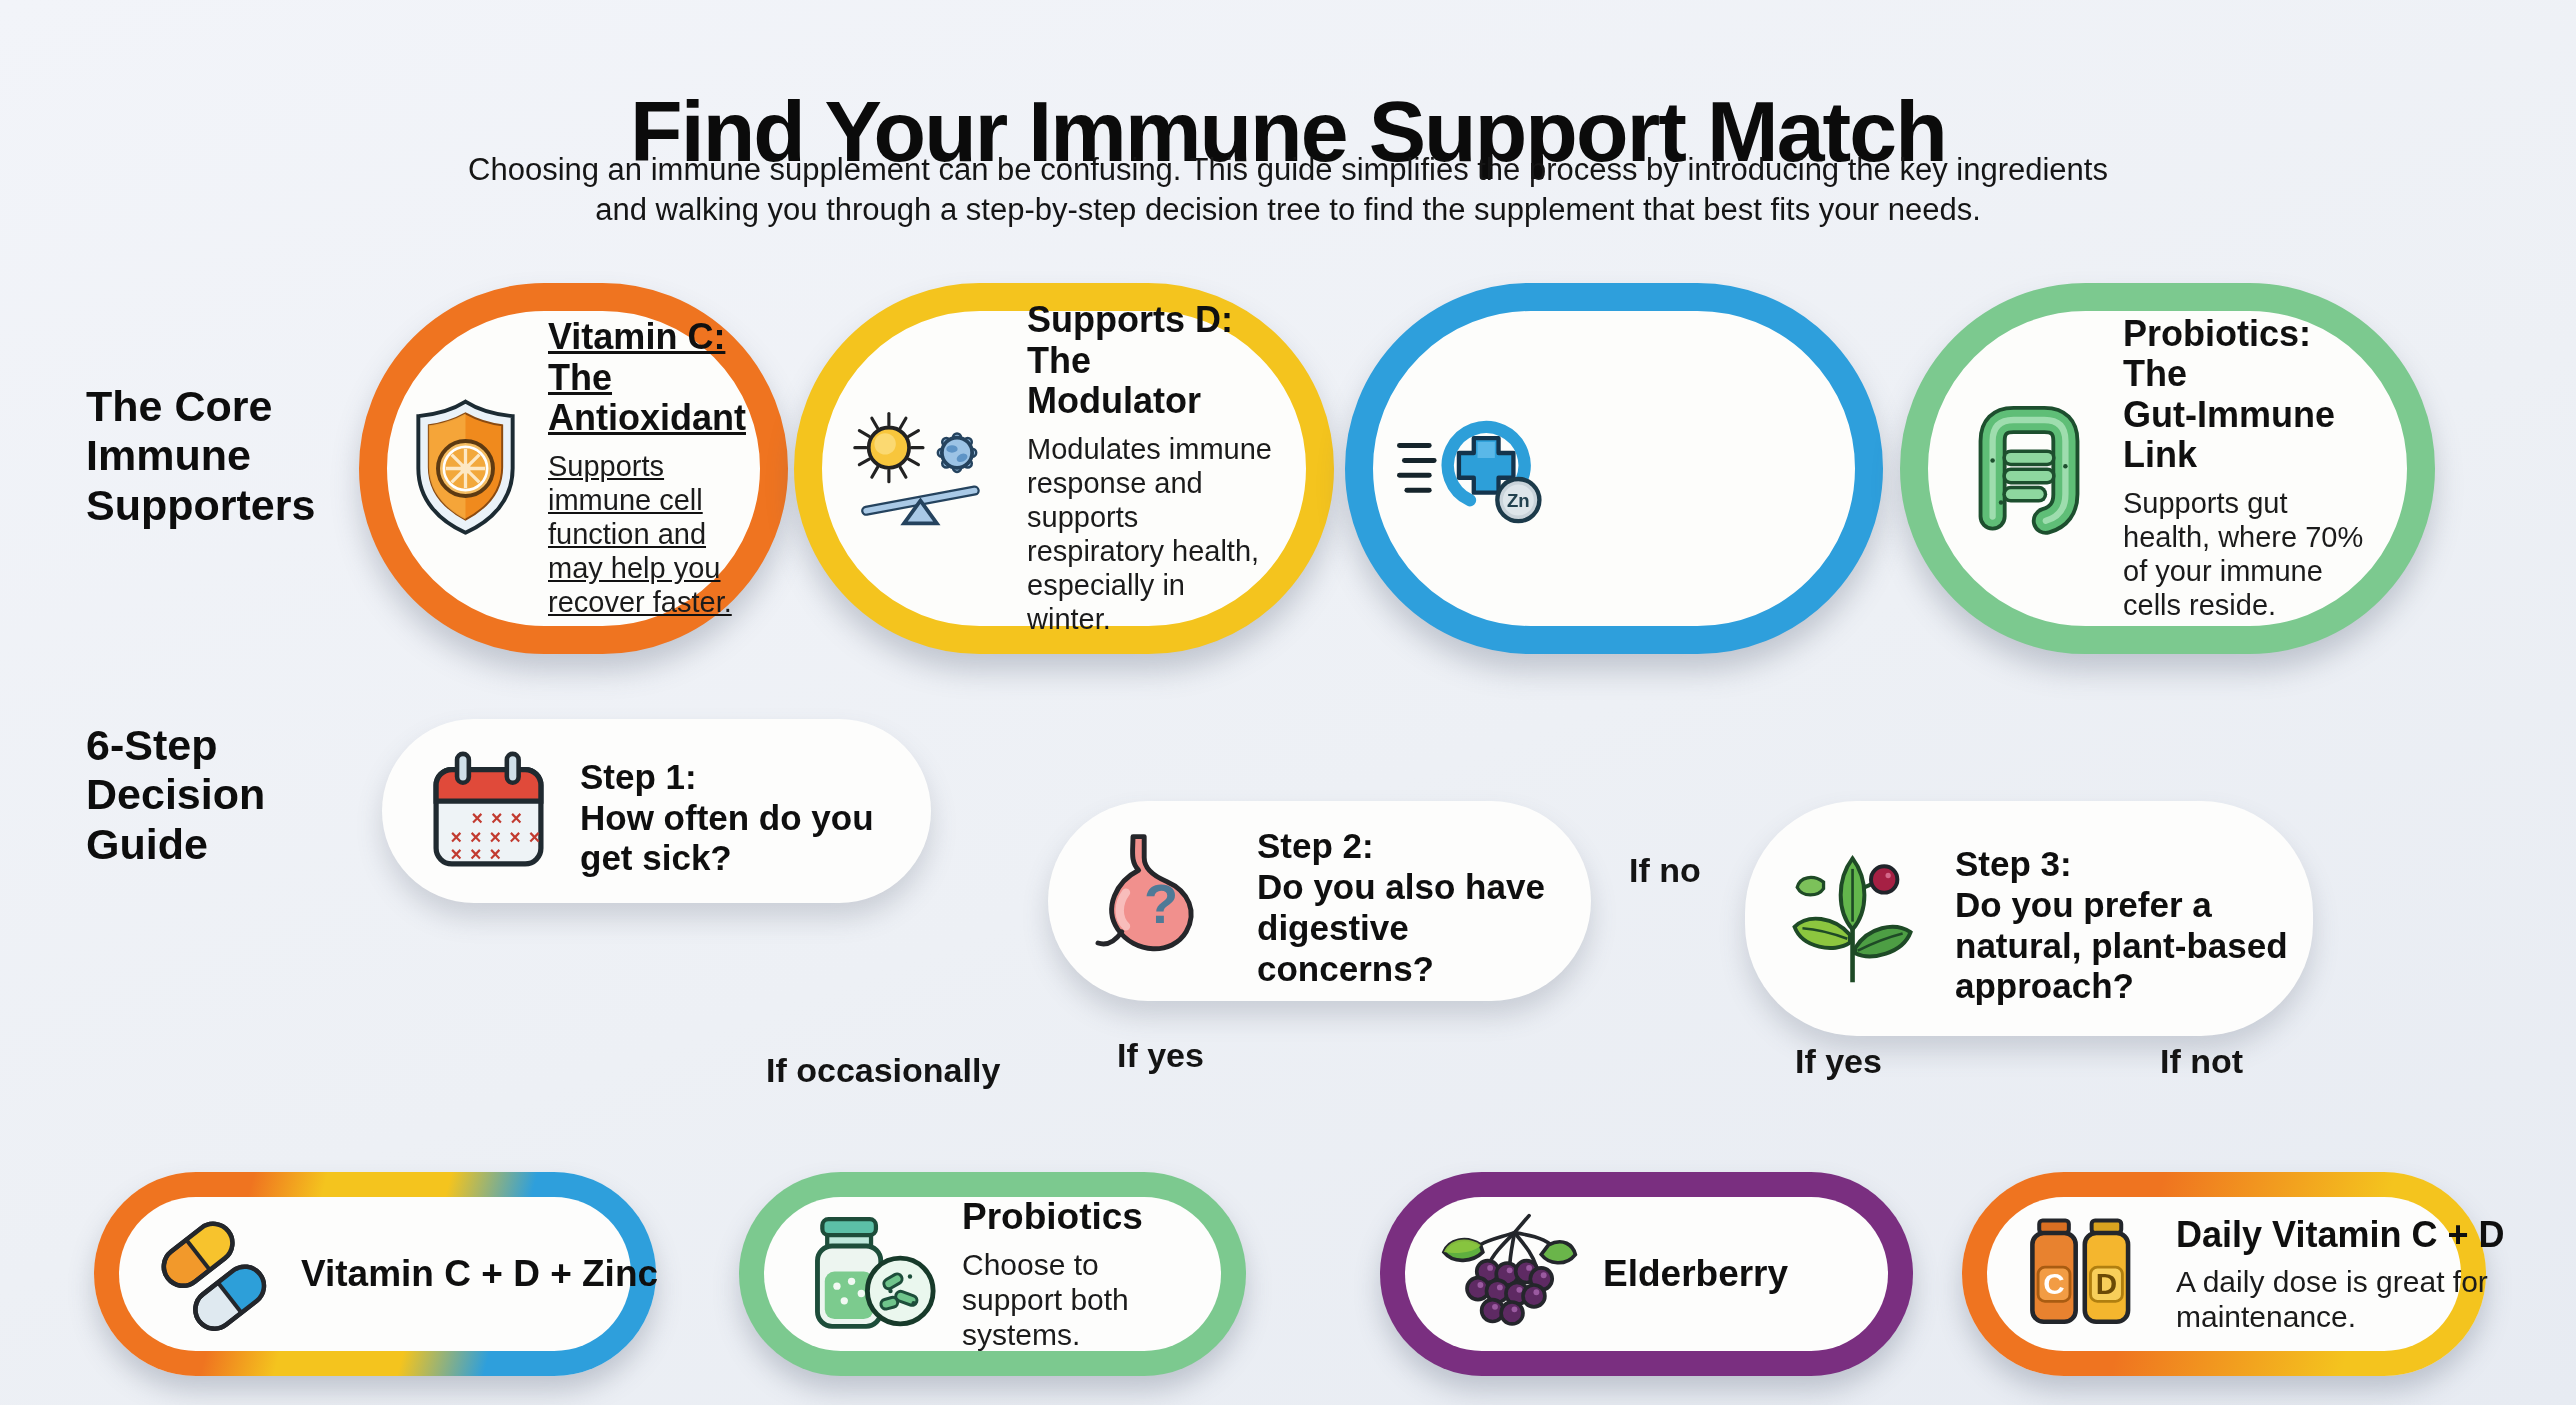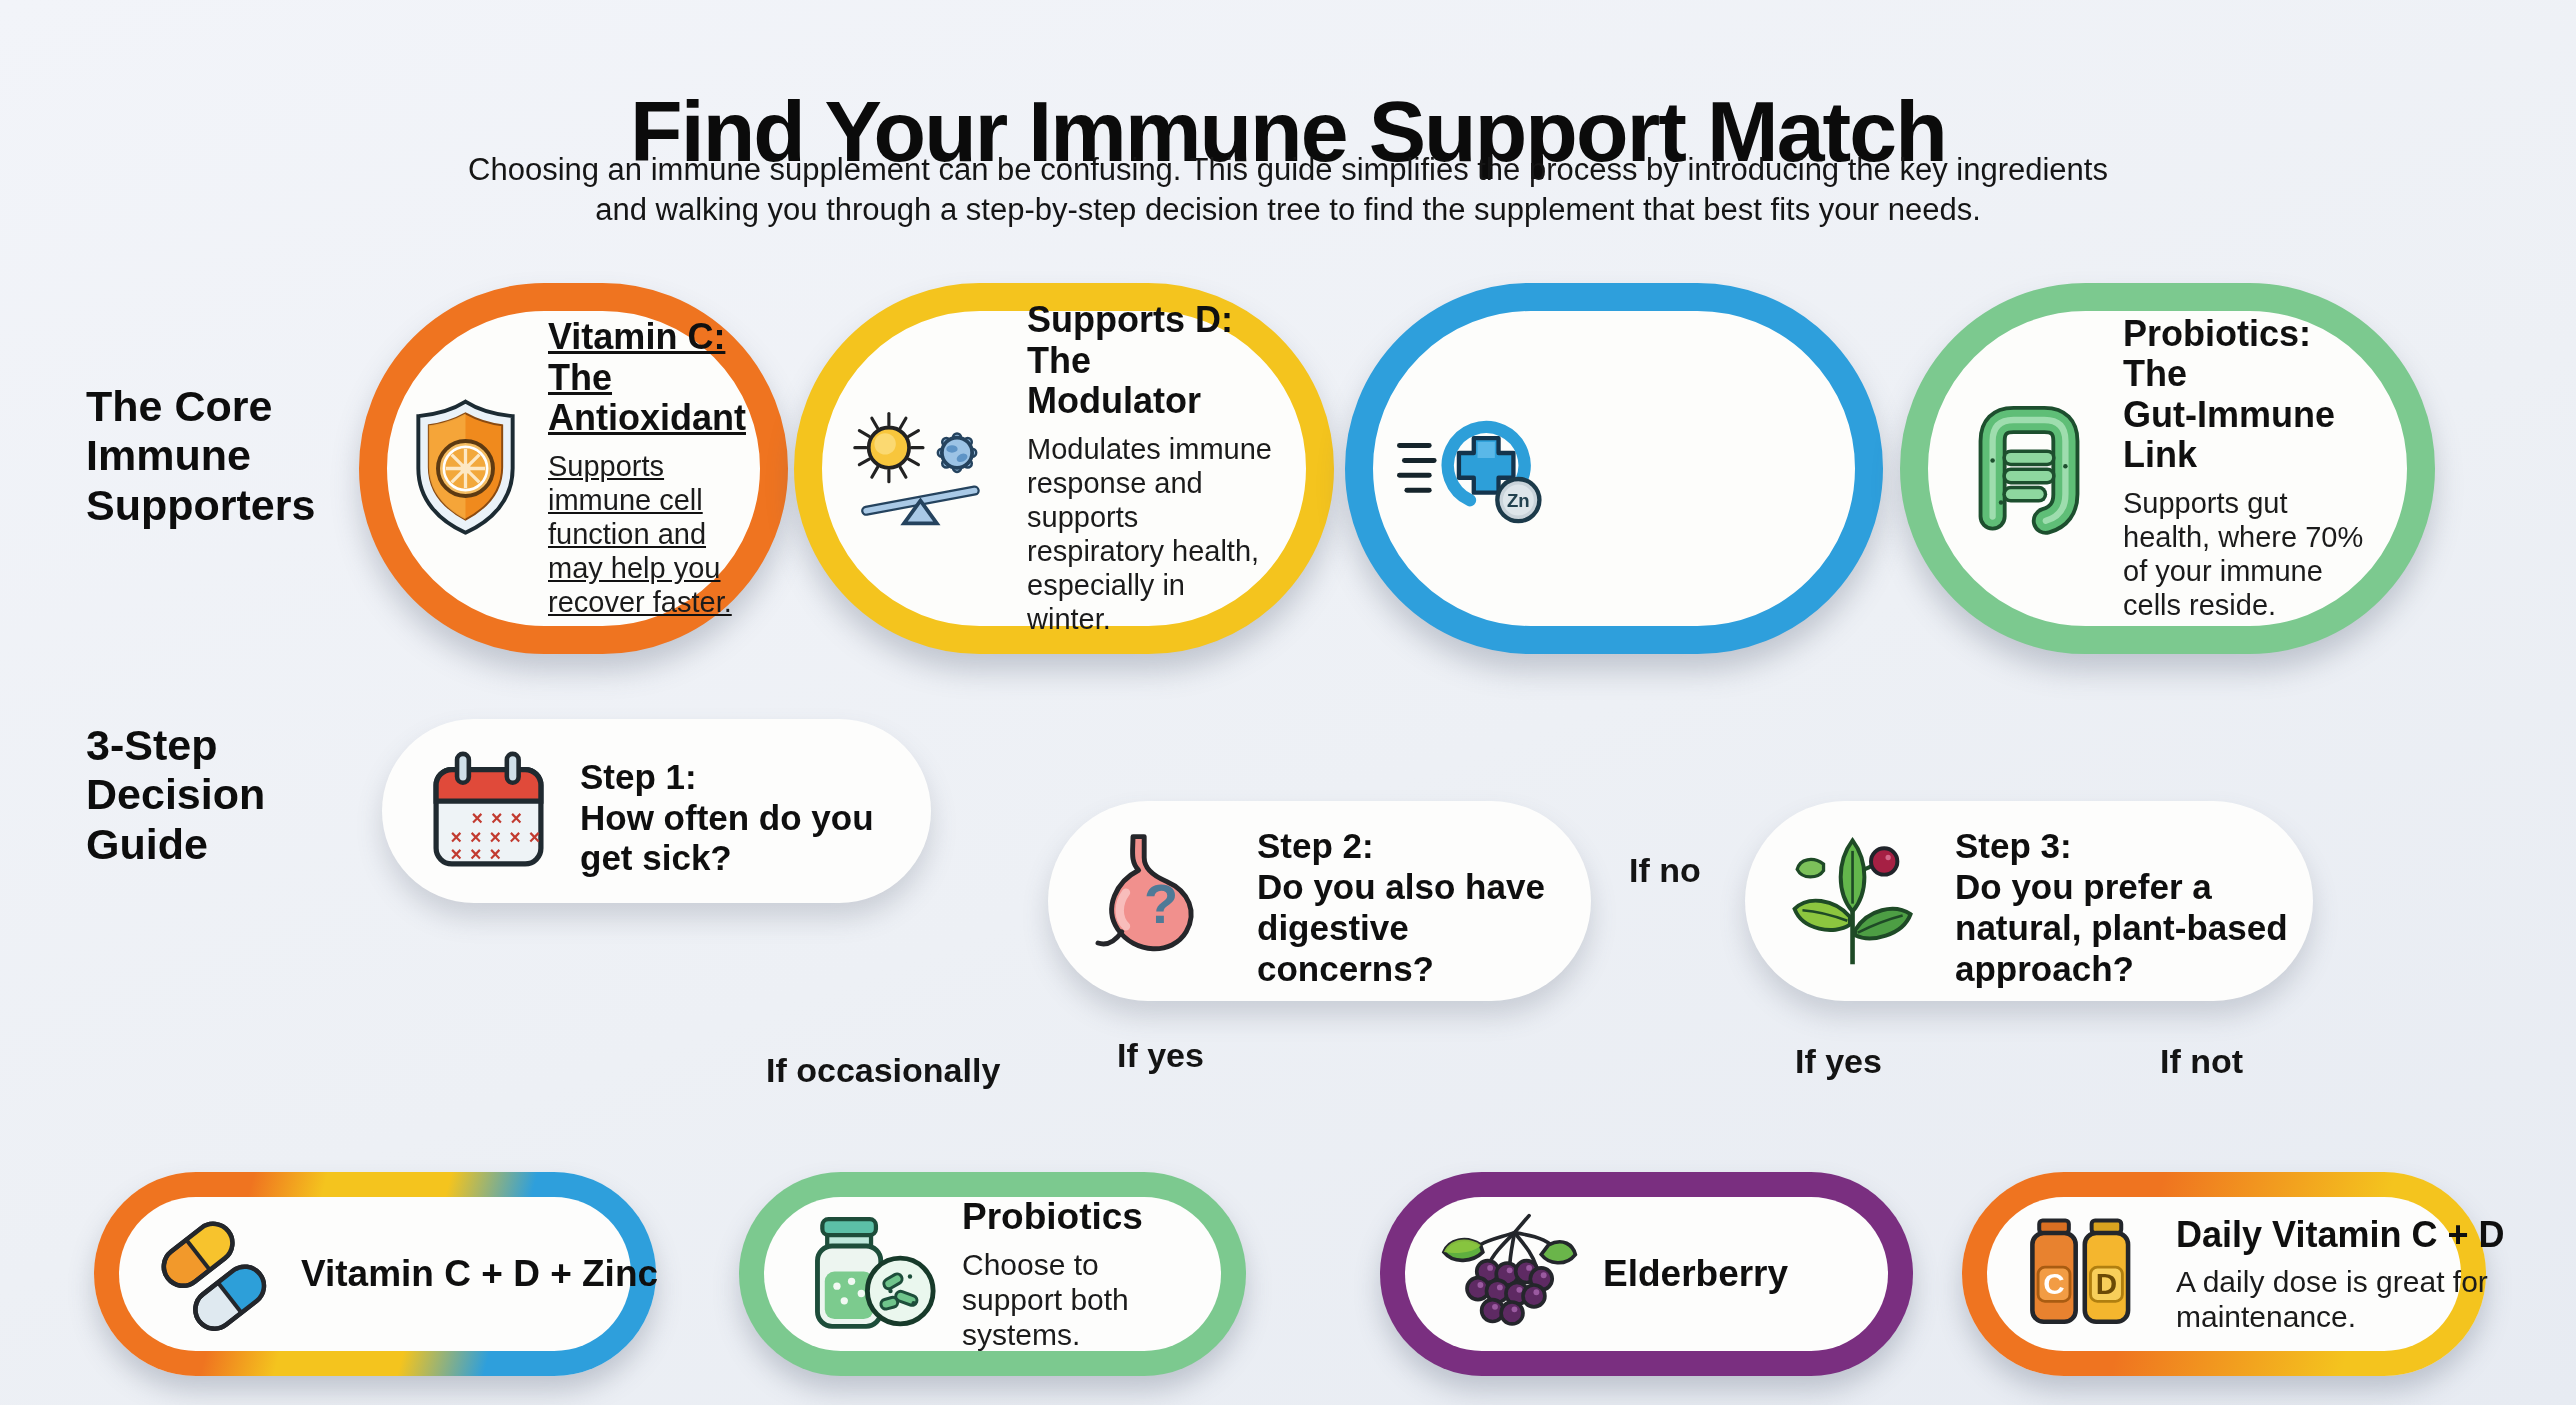--- a/index.html
+++ b/index.html
@@ -34,21 +34,21 @@
   
   .step{position:absolute;background:#fdfdfc;border-radius:112px;box-sizing:border-box;
     display:flex;align-items:center;gap:26px;box-shadow:0 15px 26px rgba(80,90,110,.22);}
   .step .icon{flex:0 0 auto;display:flex;align-items:center;justify-content:center;}
   .step .txt{font-size:35px;font-weight:bold;line-height:1.17;color:#0f0f0f;margin-top:14px;}
   .step .t{display:block;}
   #step1{left:382px;top:719px;width:549px;height:184px;padding-left:41px;}
   #step1 .q{max-width:356px;}
   #step2{left:1048px;top:801px;width:543px;height:200px;padding-left:43px;}
   #step2 .q{max-width:384px;}
-  #step3{left:1745px;top:801px;width:568px;height:200px;padding-left:39px;}
+  #step3{left:1745px;top:801px;width:568px;height:235px;padding-left:39px;}
   #step3 .q{max-width:449px;}
   
   .branch{position:absolute;font-size:34px;font-weight:bold;line-height:1.2;color:#141414;}
   #br-freq{left:359px;top:1026px;}
   #br-occ{left:766px;top:1050px;}
   #br-yes1{left:1117px;top:1035px;}
   #br-no{left:1629px;top:850px;}
   #br-yes2{left:1795px;top:1041px;}
   #br-not{left:2160px;top:1041px;}
   
@@ -75,21 +75,21 @@
 
 <div id="canvas">
 
   <h1 id="title">Find Your Immune Support Match</h1>
   <div id="subtitle">
     <div>Choosing an immune supplement can be confusing. This guide simplifies the process by introducing the key ingredients</div>
     <div>and walking you through a step-by-step decision tree to find the supplement that best fits your needs.</div>
   </div>
 
   <div class="sec-label" id="core-label">The Core Immune Supporters</div>
-  <div class="sec-label" id="guide-label">3-Step Decision Guide</div>
+  <div class="sec-label" id="guide-label">6-Step Decision Guide</div>
 
   <div class="supp" id="card1">
     <div class="icon">
       <svg width="131" height="145" viewBox="0 0 100 110">
         <path d="M50 4 C61 11 74 14 86 15 V55 C86 79 70 95 50 104 C30 95 14 79 14 55 V15 C26 14 39 11 50 4 Z" fill="#eaf2f8" stroke="#1c2b33" stroke-width="3"></path>
         <path d="M50 13 C59 18 69 21 78 22 V54 C78 73 65 86 50 94 C35 86 22 73 22 54 V22 C31 21 41 18 50 13 Z" fill="#f08a1d" stroke="#8a4a10" stroke-width="1.5"></path>
         <path d="M50 13 C41 18 31 21 22 22 V54 C22 73 35 86 50 94 Z" fill="#f6a93e" opacity="0.85"></path>
         <circle cx="50" cy="55" r="21" fill="#f5bd62" stroke="#5d3a12" stroke-width="3"></circle>
         <circle cx="50" cy="55" r="16.5" fill="#f2a83c" stroke="#ffffff" stroke-width="2"></circle>
         <g stroke="#fde8c4" stroke-width="2.5">

